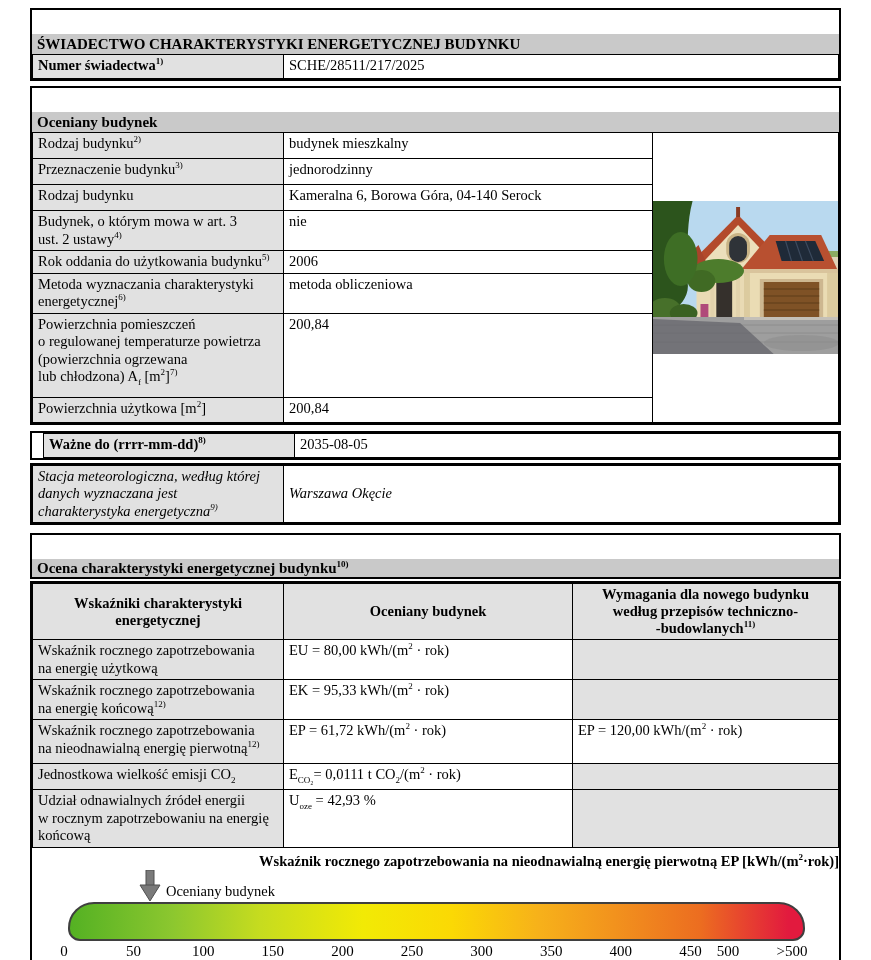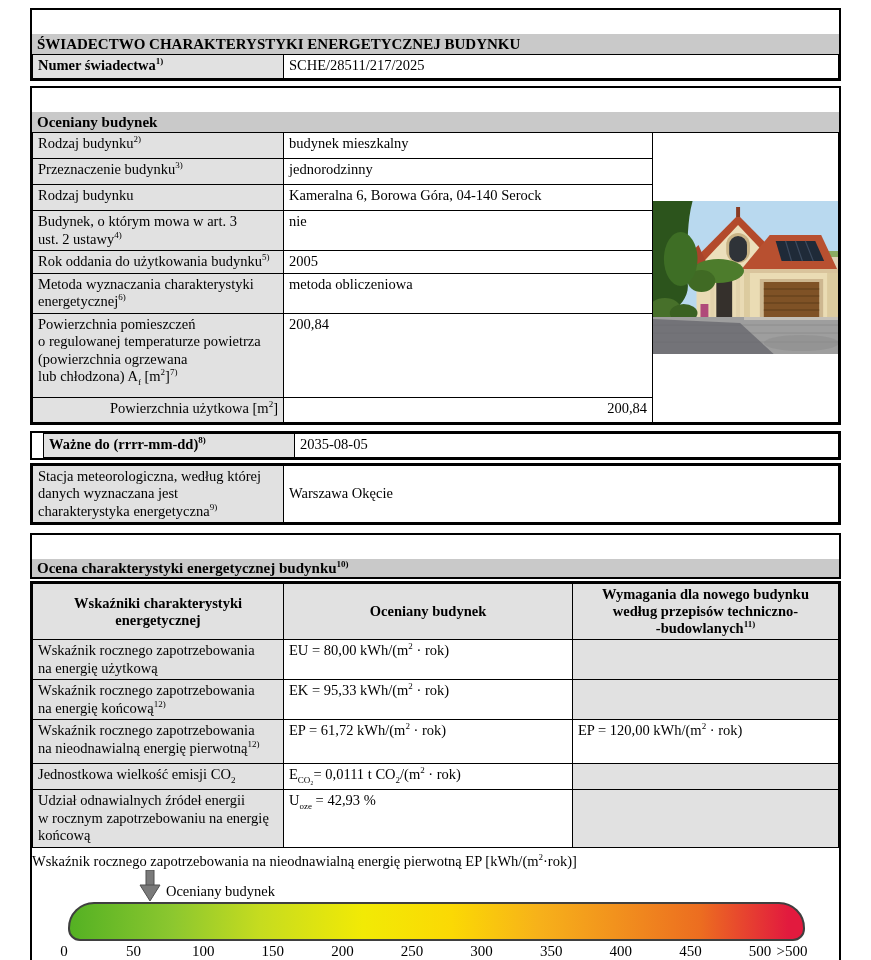--- a/index.html
+++ b/index.html
@@ -7,21 +7,21 @@
   body {
     width:871px; height:960px;
     font-family:"Liberation Serif","DejaVu Serif",serif;
     color:#000;
     -webkit-font-smoothing:antialiased;
   }
   :root { --hdr-bg:#c9c9c9; --lbl-bg:#e1e1e1; --brd:#000; }
   .page { padding:8px 30px 0 30px; }
   .blk { border:2px solid var(--brd); background:#fff; }
   .mb5 { margin-bottom:5px; } .mb6 { margin-bottom:6px; } .mb3 { margin-bottom:3px;padding-left:11px; }
-  .mb8 { margin-bottom:8px; } .mb2 { margin-bottom:2px; }
+  .mb8 { margin-bottom:8px;font-style:italic; } .mb2 { margin-bottom:2px; }
   .bar-hdr {
     background:var(--hdr-bg); font-weight:bold; font-size:15px;
     padding:1px 5px; line-height:18px;margin-top:24px;
   }
   table { border-collapse:collapse; width:100%; table-layout:fixed; }
   td {
     border:1px solid var(--brd); font-size:14.5px; line-height:17.5px;
     padding:2px 5px; vertical-align:top; overflow:hidden;
   }
   .lblc { background:var(--lbl-bg); }
@@ -31,21 +31,21 @@
   sub { font-size:9px; line-height:0; vertical-align:sub; }
   .vmid { vertical-align:middle; }
   .photo-cell { padding:0; vertical-align:middle; background:#fff; }
   .photo-cell svg { display:block; width:100%; height:153px; }
   .asm-hdr td {
     text-align:center; vertical-align:middle; font-weight:bold;
     background:var(--lbl-bg); line-height:17px;
   }
   
   .chart { position:relative; height:181px; font-size:14.5px; }
-  .chart-title { font-weight:normal; text-align:left; padding-top:5px; font-size:14.5px; line-height:17px; }
+  .chart-title { font-weight:bold; text-align:right; padding-top:5px; font-size:14.5px; line-height:17px; }
   .ebar {
     position:absolute; left:36px; width:737px; height:39px;
     border:2px solid #3f3f3f;
   }
   .ebar.top { top:54px; border-radius:26px 26px 12px 12px; }
   .ebar.bot { top:121px; border-radius:12px 12px 26px 26px; }
   .snum { position:absolute; top:95px; transform:translateX(-50%); font-size:15px; line-height:17px; white-space:nowrap; }
   .tick { position:absolute; top:114px; width:2px; height:6px; background:#000; }
   .marker { position:absolute; }
   .mlabel { position:absolute; white-space:nowrap; line-height:16px; }
@@ -138,31 +138,31 @@
           <tr style="height: 26px;">
             <td class="lblc">Rodzaj budynku</td>
             <td>Kameralna 6, Borowa Góra, 04-140 Serock</td>
           </tr>
           <tr style="height: 40px;">
             <td class="lblc">Budynek, o którym mowa w art. 3<br>ust. 2 ustawy<sup>4)</sup></td>
             <td>nie</td>
           </tr>
           <tr style="height: 22px;">
             <td class="lblc">Rok oddania do użytkowania budynku<sup>5)</sup></td>
-            <td>2005</td>
+            <td>2006</td>
           </tr>
           <tr style="height: 40px;">
             <td class="lblc">Metoda wyznaczania charakterystyki<br>energetycznej<sup>6)</sup></td>
             <td>metoda obliczeniowa</td>
           </tr>
           <tr style="height: 84px;">
             <td class="lblc">Powierzchnia pomieszczeń<br>o regulowanej temperaturze powietrza<br>(powierzchnia ogrzewana<br>lub chłodzona) A<sub>f</sub> [m<sup>2</sup>]<sup>7)</sup></td>
             <td>200,84</td>
           </tr>
-          <tr style="height: 25px; text-align: right;">
+          <tr style="height: 25px;">
             <td class="lblc">Powierzchnia użytkowa [m<sup>2</sup>]</td>
             <td>200,84</td>
           </tr>
         </tbody>
     </table>
   </div>
 
   <div class="blk mb3">
     <table>
       <colgroup>
@@ -245,21 +245,21 @@
     <span class="snum" style="left: 32px;">0</span>
         <span class="snum" style="left: 101.6px; text-align: right;">50</span>
         <span class="snum" style="left: 171.2px;">100</span>
         <span class="snum" style="left: 240.8px;">150</span>
         <span class="snum" style="left: 310.4px;">200</span>
         <span class="snum" style="left: 380px;">250</span>
         <span class="snum" style="left: 449.6px;">300</span>
         <span class="snum" style="left: 519.2px;">350</span>
         <span class="snum" style="left: 588.8px;">400</span>
         <span class="snum" style="left: 658.4px;">450</span>
-        <span class="snum" style="left: 728px; text-align: right;">500</span>
+        <span class="snum" style="left: 696px; text-align: right;">500</span>
         <span class="snum" style="left: 760px; text-align: center;">&gt;500</span>
         <div class="tick" style="left: 66.8px;"></div>
         <div class="tick" style="left: 136.4px;"></div>
         <div class="tick" style="left: 206px;"></div>
         <div class="tick" style="left: 275.6px;"></div>
         <div class="tick" style="left: 345.2px;"></div>
         <div class="tick" style="left: 414.8px;"></div>
         <div class="tick" style="left: 484.4px;"></div>
         <div class="tick" style="left: 554px;"></div>
         <div class="tick" style="left: 623.6px;"></div>

